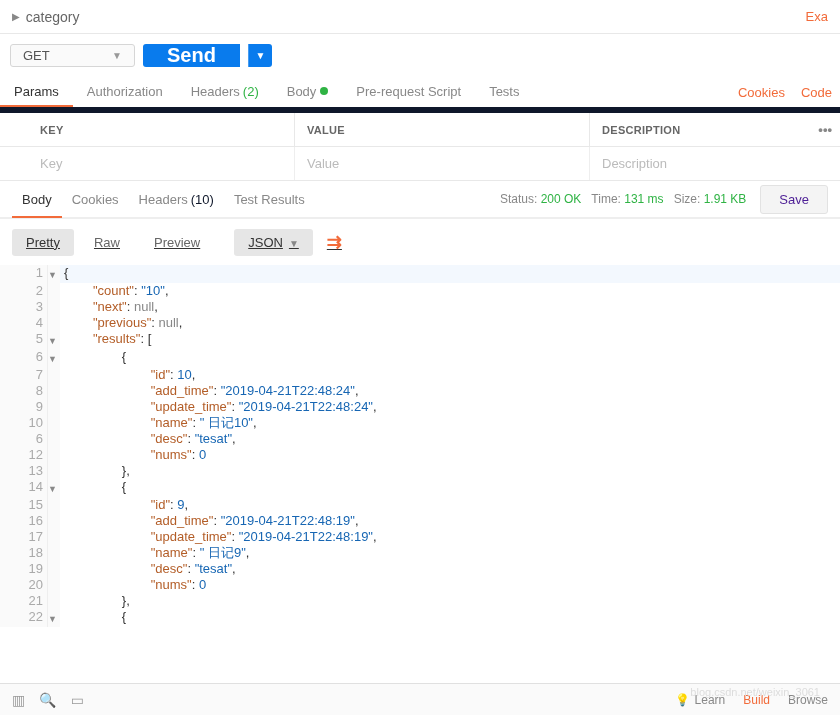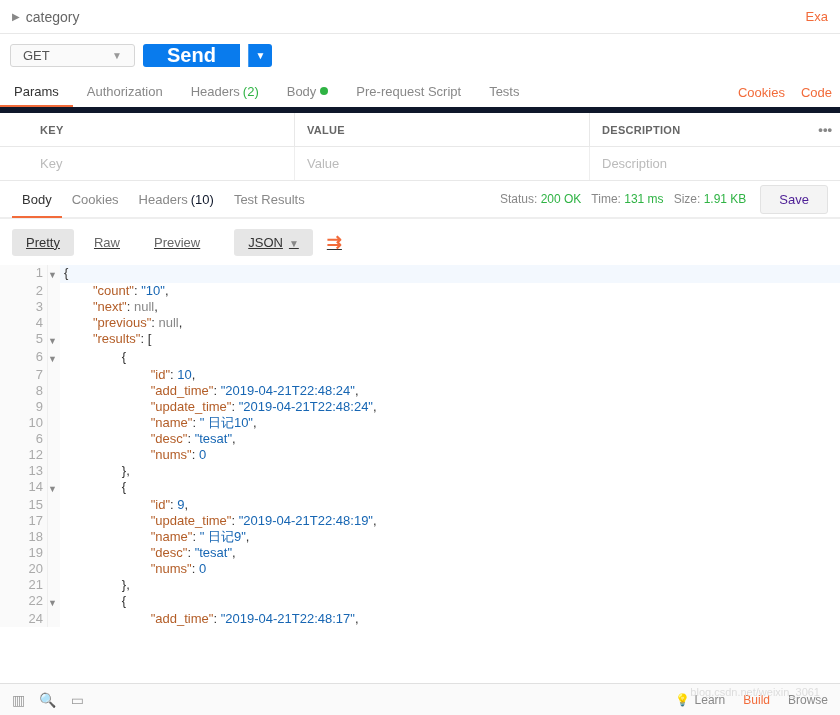--- a/index.html
+++ b/index.html
@@ -229,20 +229,25 @@
       <div class="gutter">14</div>
       <div class="fold">▼</div>
       <div class="src">                <span class="tok-punc">{</span></div>
     </div>
     <div class="code-line">
       <div class="gutter">15</div>
       <div class="fold"></div>
       <div class="src">                        <span class="tok-key">"id"</span><span class="tok-punc">: </span><span class="tok-num">9</span><span class="tok-punc">,</span></div>
     </div>
     <div class="code-line">
+      <div class="gutter">16</div>
+      <div class="fold"></div>
+      <div class="src">                        <span class="tok-key">"add_time"</span><span class="tok-punc">: </span><span class="tok-str">"2019-04-21T22:48:19"</span><span class="tok-punc">,</span></div>
+    </div>
+    <div class="code-line">
       <div class="gutter">17</div>
       <div class="fold"></div>
       <div class="src">                        <span class="tok-key">"update_time"</span><span class="tok-punc">: </span><span class="tok-str">"2019-04-21T22:48:19"</span><span class="tok-punc">,</span></div>
     </div>
     <div class="code-line">
       <div class="gutter">18</div>
       <div class="fold"></div>
       <div class="src">                        <span class="tok-key">"name"</span><span class="tok-punc">: </span><span class="tok-str">" 日记9"</span><span class="tok-punc">,</span></div>
     </div>
     <div class="code-line">
@@ -257,25 +262,20 @@
     </div>
     <div class="code-line">
       <div class="gutter">21</div>
       <div class="fold"></div>
       <div class="src">                <span class="tok-punc">},</span></div>
     </div>
     <div class="code-line">
       <div class="gutter">22</div>
       <div class="fold">▼</div>
       <div class="src">                <span class="tok-punc">{</span></div>
-    </div>
-    <div class="code-line">
-      <div class="gutter">24</div>
-      <div class="fold"></div>
-      <div class="src">                        <span class="tok-key">"add_time"</span><span class="tok-punc">: </span><span class="tok-str">"2019-04-21T22:48:17"</span><span class="tok-punc">,</span></div>
     </div>
   </div>
 
 <div class="footer">
   <span class="ficon">▥</span>
   <span class="ficon">🔍</span>
   <span class="ficon">▭</span>
   <div class="spacer"></div>
   <span class="flink">💡 <span style="margin-left:4px">Learn</span></span>
   <span class="flink build">

